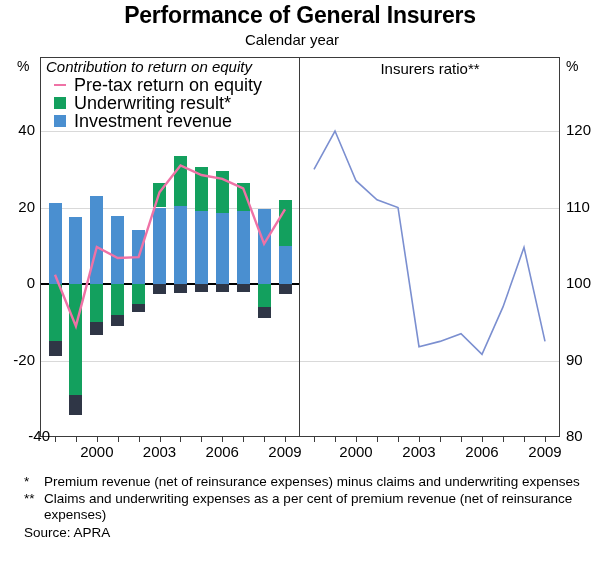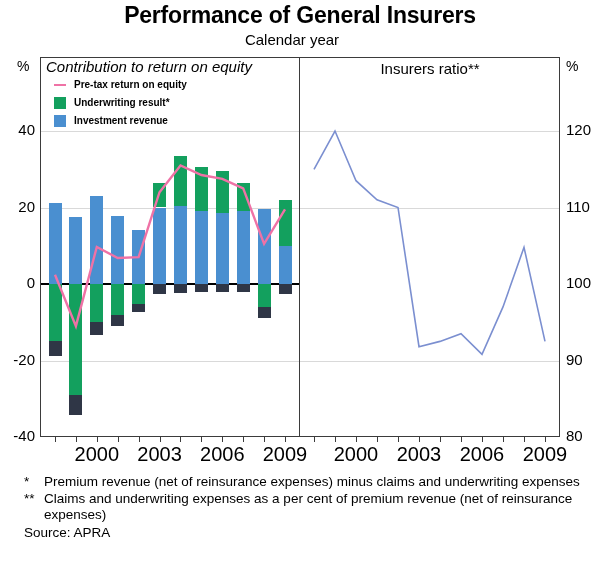--- a/index.html
+++ b/index.html
@@ -42,30 +42,30 @@
   
   .legend{position:absolute;left:45px;top:58px;width:255px;}
   .legend .lg-head{font-size:15px;line-height:18px;padding-left:1px;font-style:italic;}
   .legend .lg-row{display:flex;align-items:center;height:18px;}
   .legend .lg-row .sw{
     width:12px;height:12px;margin-left:9px;margin-right:8px;flex:0 0 auto;
   }
   .legend .lg-row .ln{
     width:12px;height:0;border-top:2px solid #ef72a6;margin-left:9px;margin-right:8px;flex:0 0 auto;
   }
-  .legend .lg-row .lbl{font-size:10px;line-height:18px;white-space:nowrap;font-weight:bold;}
+  .legend .lg-row .lbl{font-size:18px;line-height:18px;white-space:nowrap;}
 
   
   .grid{position:absolute;left:0;height:1px;background:#d9d9d9;}
   .zeroline{position:absolute;left:0;height:1.5px;background:#000;}
   .ylab{position:absolute;font-size:15px;text-align:right;}
   .ylab.r{text-align:left;}
 
   .tick{position:absolute;width:1px;height:5px;background:#3b3b3b;top:437px;}
-  .xlab{position:absolute;font-size:20px;text-align:center;top:443px;width:60px;}
+  .xlab{position:absolute;font-size:15px;text-align:center;top:443px;width:60px;}
 
   
   .bar{position:absolute;}
   .seg{position:absolute;left:0;width:100%;}
   .seg.uw{background:#13a05e;}
   .seg.inv{background:#4a8fd0;}
   .seg.exp{background:#2f3646;}
 
   svg.overlay{position:absolute;left:0;top:0;width:600px;height:561px;pointer-events:none;}
 
@@ -115,21 +115,21 @@
       <div class="grid" style="top: 207.5px; left: 41px; width: 258px;"></div>
       <div class="grid" style="top: 207.5px; left: 300px; width: 259px;"></div>
       <div class="ylab" style="top: 197.5px; left: 0px; width: 35px;">20</div>
       <div class="ylab r" style="top: 197.5px; left: 566px; width: 36px;">110</div>
       <div class="ylab" style="top: 274px; left: 0px; width: 35px;">0</div>
       <div class="ylab r" style="top: 274px; left: 566px; width: 36px;">100</div>
       <div class="grid" style="top: 360.5px; left: 41px; width: 258px;"></div>
       <div class="grid" style="top: 360.5px; left: 300px; width: 259px;"></div>
       <div class="ylab" style="top: 350.5px; left: 0px; width: 35px;">-20</div>
       <div class="ylab r" style="top: 350.5px; left: 566px; width: 36px;">90</div>
-      <div class="ylab" style="top: 427px; left: 0px; width: 35px;">-40</div>
+      <div class="ylab" style="top: 427px; left: 15px; width: 35px;">-40</div>
       <div class="ylab r" style="top: 427px; left: 566px; width: 36px;">80</div>
       <div class="zeroline" style="top: 283px; left: 41px; width: 258px;"></div>
       <div class="bar" style="left: 48.5px; top: 57px; width: 13px; height: 380px;">
         <div class="seg inv" style="top: 145.91px; height: 81.09px;"></div>
         <div class="seg uw" style="top: 227px; height: 56.61px;"></div>
         <div class="seg exp" style="top: 283.61px; height: 15.3px;"></div>
       </div>
       <div class="bar" style="left: 69.4091px; top: 57px; width: 13px; height: 380px;">
         <div class="seg inv" style="top: 160.062px; height: 66.9375px;"></div>
         <div class="seg uw" style="top: 227px; height: 110.925px;"></div>

